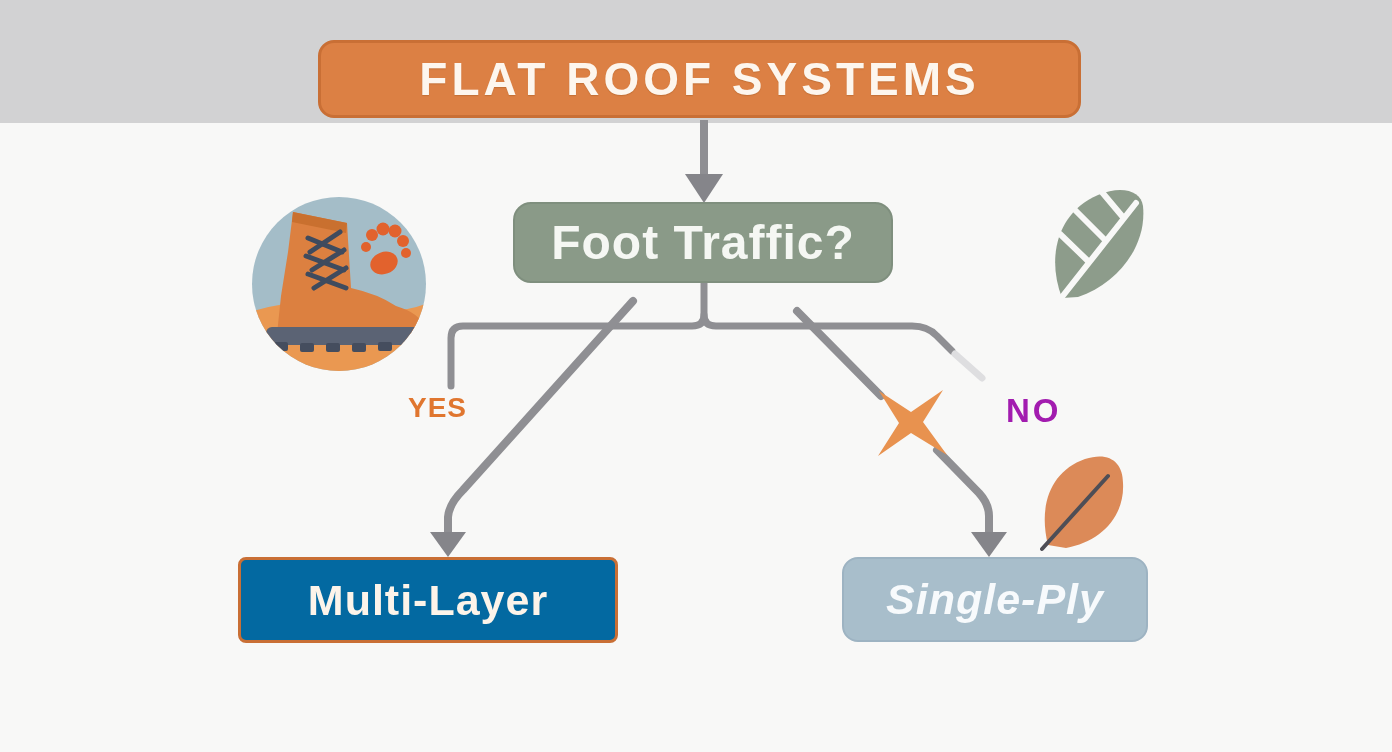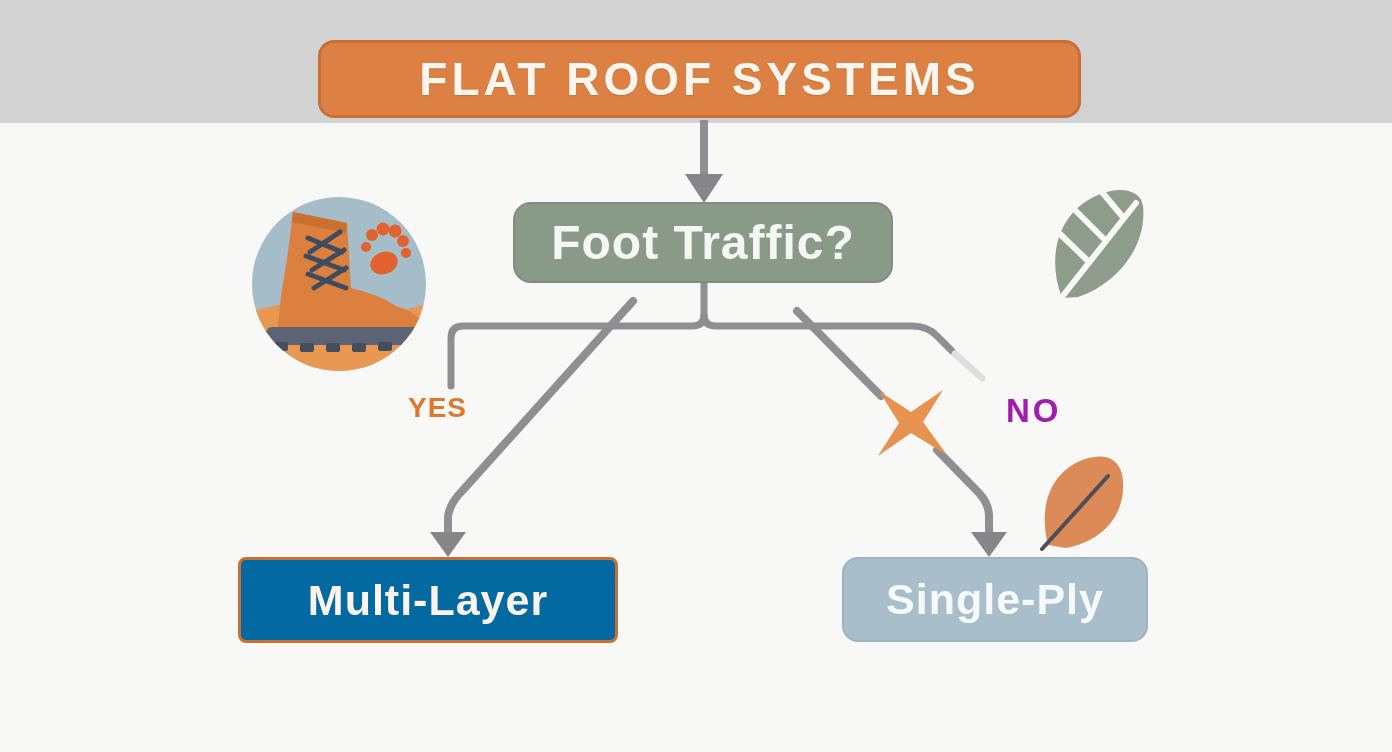--- a/index.html
+++ b/index.html
@@ -40,20 +40,21 @@
     left:238px;top:557px;width:380px;height:86px;
     background:#0369a1;border:3px solid #c96f35;border-radius:8px;
     font-size:43px;font-weight:600;letter-spacing:1px;
     color:#fcf4ea;
   }
   .single-ply-box{
     left:842px;top:557px;width:306px;height:85px;
     background:#a8becb;border:2px solid #9db3c2;border-radius:16px;
     font-size:43px;font-weight:600;letter-spacing:1px;
     color:#f7fafc;
+    font-style:italic;
   }
   .branch-label{
     position:absolute;
     font-weight:800;
   }
   .yes-label{
     left:408px;top:392px;
     font-size:28px;color:#e0762f;letter-spacing:1px;
   }
   .no-label{

